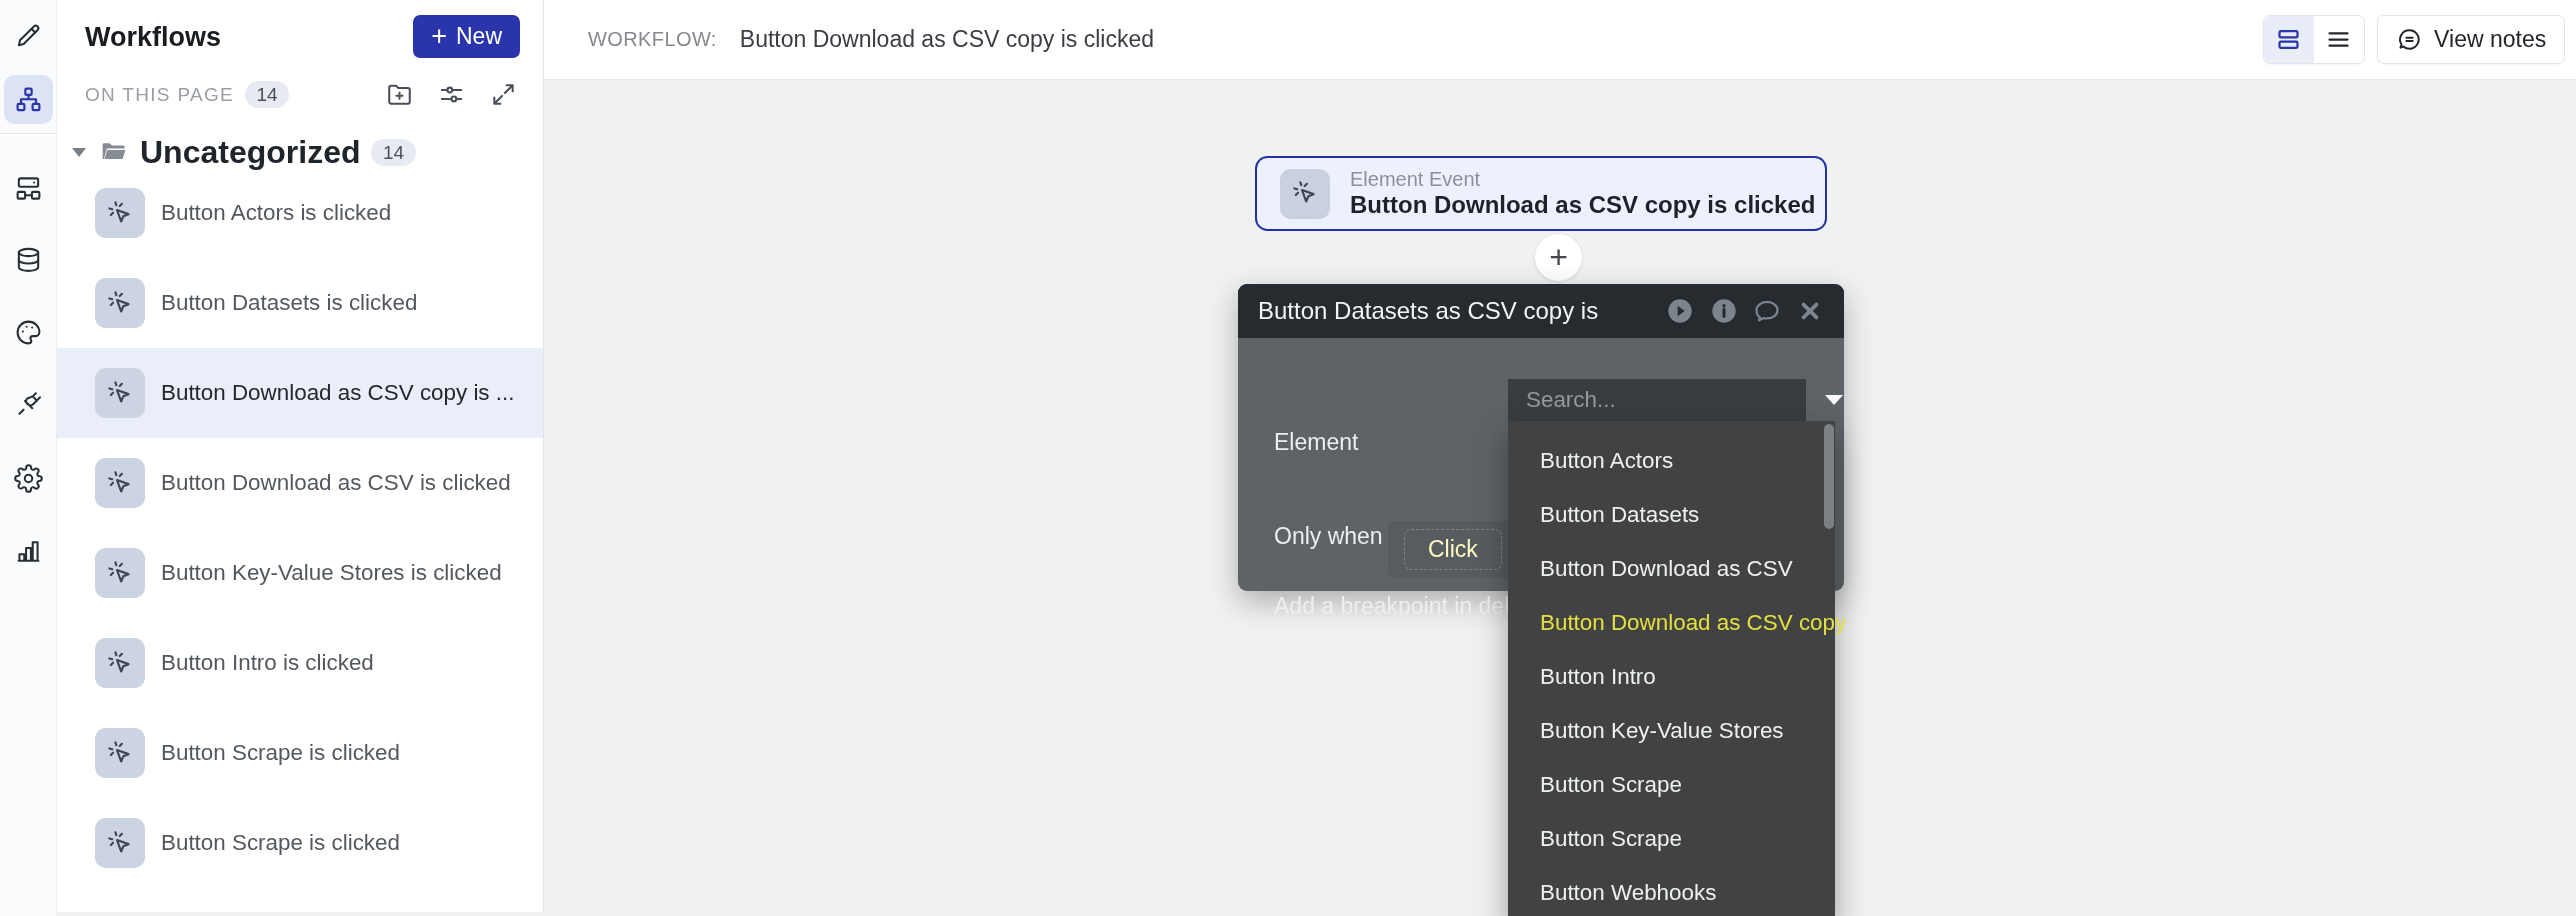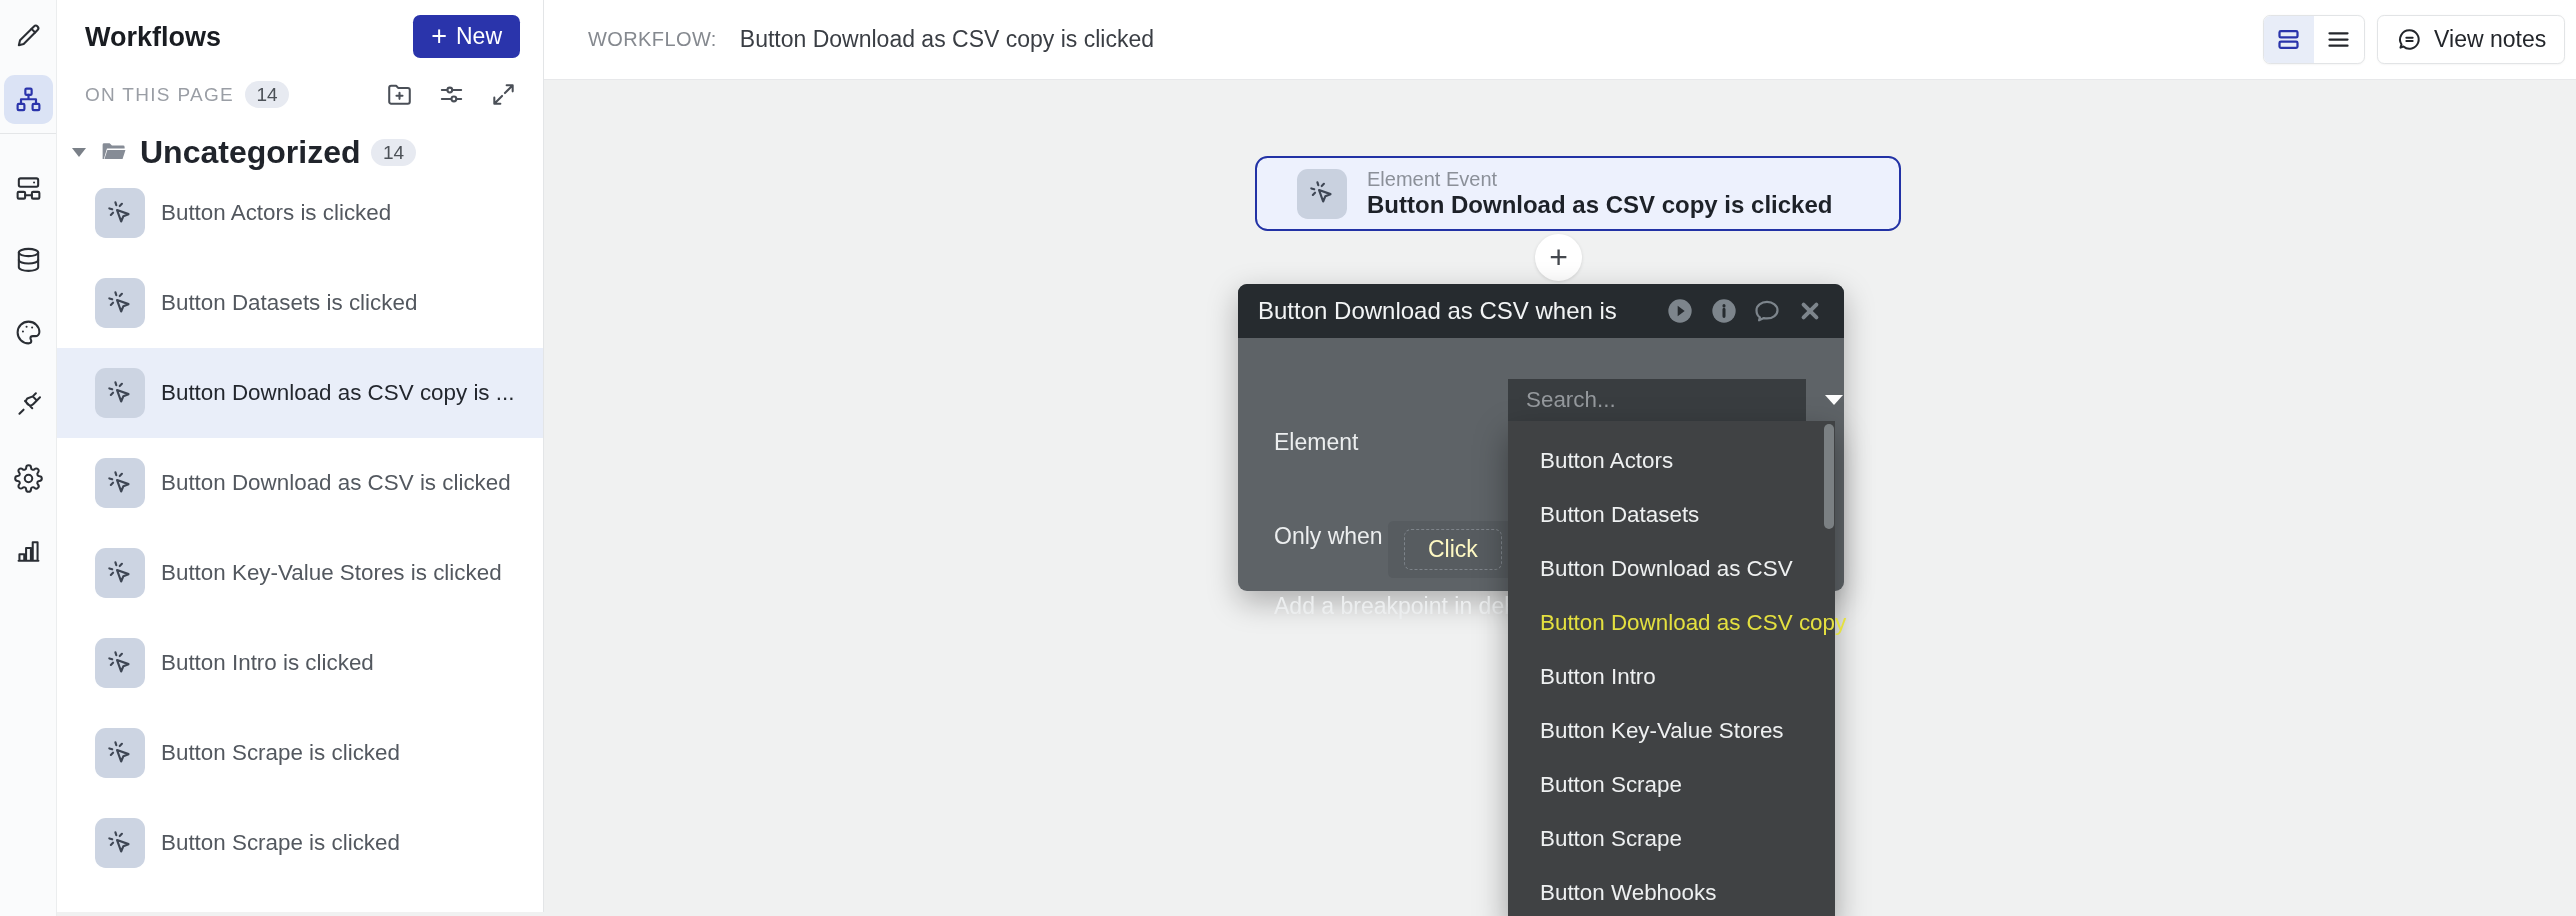--- a/index.html
+++ b/index.html
@@ -52,21 +52,21 @@
   .segmented{display:flex;height:47px;border:0.9px solid #e2e4e6;border-radius:7.2px;background:#fff;overflow:hidden;box-shadow:0 0.9px 1.8px rgba(0,0,0,.04)}
   .seg{width:50px;display:flex;align-items:center;justify-content:center;cursor:pointer}
   .seg.active{background:#e8edf8;color:#2a34ab}
   .seg svg{width:27px;height:27px;fill:none;stroke:currentColor;stroke-width:2;stroke-linecap:round}
   .seg.list-seg{color:#24272c}
   .btn-notes{height:47px;border:0.9px solid #e2e4e6;border-radius:7.2px;background:#fff;display:flex;align-items:center;gap:10.8px;padding:0 18px;font-size:23px;color:#23262b;box-shadow:0 0.9px 1.8px rgba(0,0,0,.04);cursor:pointer}
   .btn-notes svg{width:27px;height:27px;fill:none;stroke:#23262b;stroke-width:1.8;stroke-linecap:round;stroke-linejoin:round}
 
   
   .canvas{position:absolute;left:543px;top:79px;right:0;bottom:0;background:#f0f1f1;overflow:hidden}
-  .node{position:absolute;left:712px;top:77px;width:646px;height:75px;background:#edf1fd;border:2.7px solid #2232a5;border-radius:12.5px;box-sizing:border-box;display:flex;align-items:center;padding-left:40px;cursor:pointer;z-index:1}
+  .node{position:absolute;left:712px;top:77px;width:572px;height:75px;background:#edf1fd;border:2.7px solid #2232a5;border-radius:12.5px;box-sizing:border-box;display:flex;align-items:center;padding-left:23px;cursor:pointer;z-index:1}
   .node .iconsq{width:50px;height:50px;background:#c9d1df}
   .node-texts{margin-left:20px;line-height:1.15}
   .node-type{font-size:20px;color:#8b9099}
   .node-title{font-size:24px;font-weight:600;color:#1d2128;white-space:nowrap}
   .add-circle{position:absolute;left:992px;top:155px;width:47px;height:47px;border-radius:50%;background:#fff;box-shadow:0 0.9px 3.6px rgba(0,0,0,.12);display:flex;align-items:center;justify-content:center;font-size:32px;font-weight:300;color:#44484e;cursor:pointer;z-index:1}
 
   
   .modal{position:absolute;left:695px;top:205px;width:606px;height:307px;border-radius:9px;background:#5e6367;box-shadow:0 10.8px 30.5px rgba(0,0,0,.28);z-index:5}
   .modal-header{height:54px;border-radius:9px 9px 0 0;background:#262b2f;display:flex;align-items:center;padding:0 20px}
   .modal-title{font-size:24px;color:#f2f4f5;white-space:nowrap}
@@ -336,21 +336,21 @@
       <div class="node-title">Button Download as CSV copy is clicked</div>
     </span>
   </div>
 
   <div class="add-circle">
     <span>+</span>
   </div>
 
   <div class="modal">
     <div class="modal-header">
-      <span class="modal-title">Button Download as CSV when is</span>
+      <span class="modal-title">Button Datasets as CSV copy is</span>
       <span class="modal-icons">
         <span class="micon">
           <svg viewBox="0 0 24 24">
               <circle cx="12" cy="12" r="10" fill="currentColor"></circle>
               <path d="M10 7.6l6 4.4-6 4.4z" fill="#262b2f"></path>
             </svg>
         </span>
         <span class="micon">
           <svg viewBox="0 0 24 24">
               <circle cx="12" cy="12" r="10" fill="currentColor"></circle>

